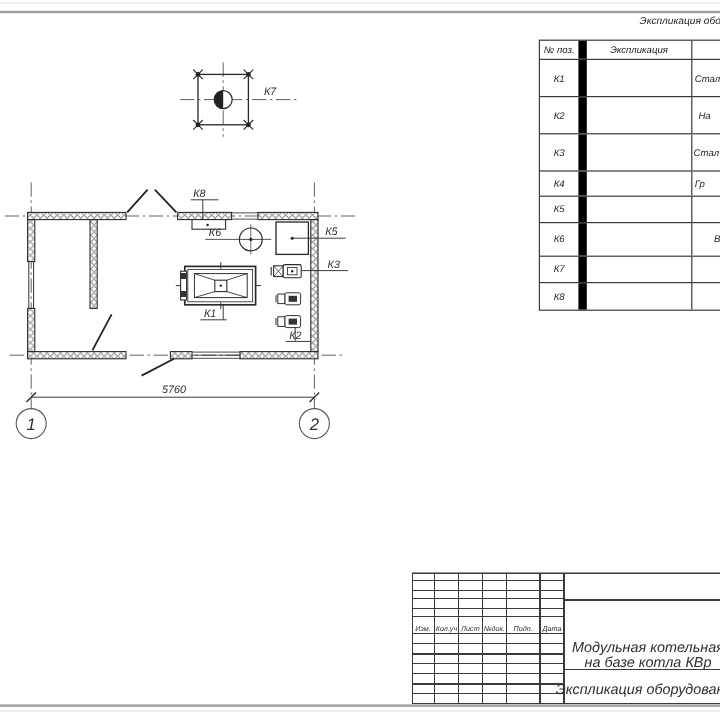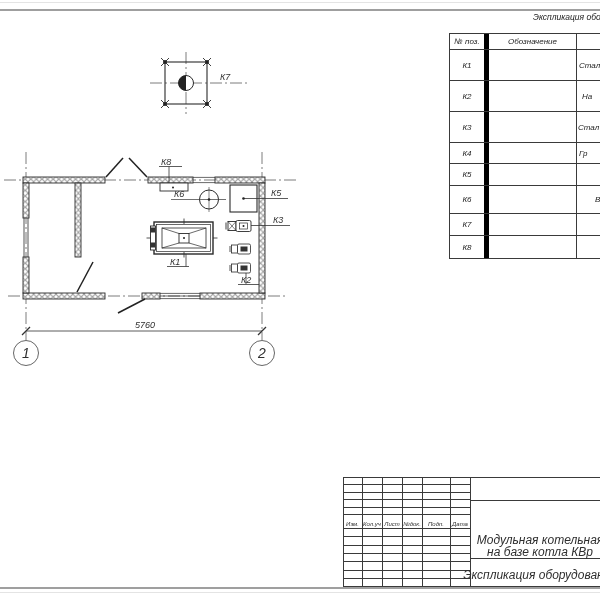--- a/index.html
+++ b/index.html
@@ -9,21 +9,21 @@
   .fl-light{background:#e4e4e4;height:1px;}
   .fl-gray{background:#9f9f9f;height:2px;}
 
   
   .eq-title{position:absolute;top:12px;left:533px;font-style:italic;font-size:8.5px;color:#222;white-space:nowrap;}
   .eq-table{position:absolute;left:449px;top:33px;width:240px;border:1px solid #3a3a3a;box-sizing:border-box;}
   .eq-row{display:flex;box-sizing:border-box;border-bottom:1px solid #3a3a3a;}
   .eq-row:last-child{border-bottom:none;}
   .eq-cell{box-sizing:border-box;display:flex;align-items:center;justify-content:center;
            font-style:italic;font-size:8px;color:#222;}
-  .c1{width:39px;border-right:5px solid #000000;text-align:center;}
+  .c1{width:39px;border-right:7px solid #000000;text-align:center;}
   .c2{width:88px;border-right:1px solid #3a3a3a;}
   .c3{flex:1;position:relative;justify-content:flex-start;}
   .frag{position:absolute;white-space:nowrap;font-style:italic;font-size:8px;color:#222;}
 
   
   svg text{font-family:"Liberation Sans",sans-serif;font-style:italic;fill:#2f2f2f;}
   .pl{font-size:9px;}
   .dimtxt{font-size:9px;}
   .axnum{font-size:14px;}
   .tb-small{font-size:6px;}
@@ -199,21 +199,21 @@
     <circle cx="26" cy="353" r="12.5" fill="#fff" stroke="#555" stroke-width="0.9"></circle>
     <text class="axnum" x="26" y="358" text-anchor="middle">1</text>
     <circle cx="262" cy="353" r="12.5" fill="#fff" stroke="#555" stroke-width="0.9"></circle>
     <text class="axnum" x="262" y="358" text-anchor="middle">2</text>
   </svg>
 
   <div class="eq-title">Экспликация оборудования</div>
   <div class="eq-table">
     <div class="eq-row" style="height:16px">
       <div class="eq-cell c1">№ поз.</div>
-      <div class="eq-cell c2">Обозначение</div>
+      <div class="eq-cell c2">Экспликация</div>
       <div class="eq-cell c3"></div>
     </div>
     <div class="eq-row" style="height:31px">
       <div class="eq-cell c1">К1</div>
       <div class="eq-cell c2"></div>
       <div class="eq-cell c3">
           <span class="frag" style="left:2px">Стал</span>
         </div>
     </div>
     <div class="eq-row" style="height:31px">

